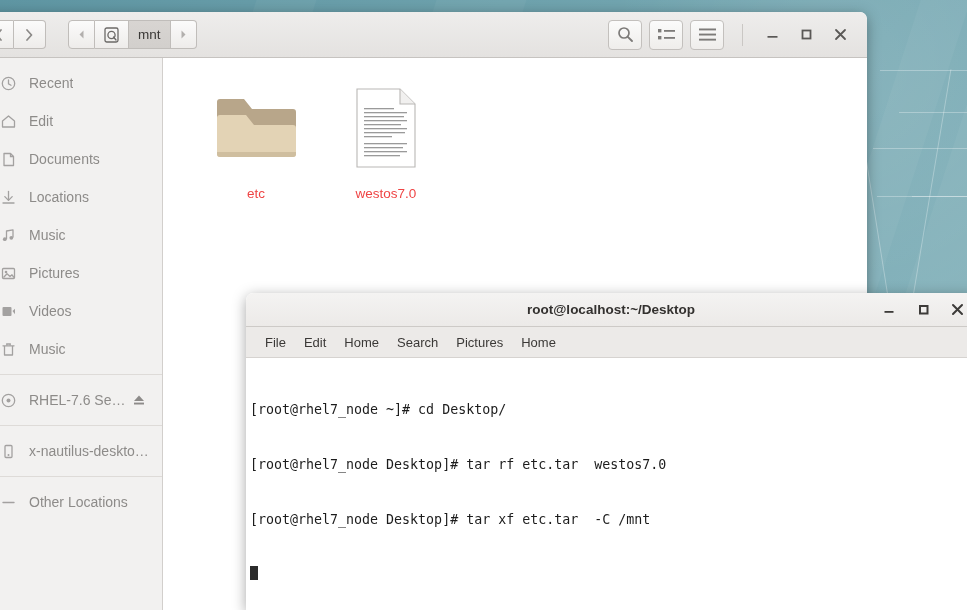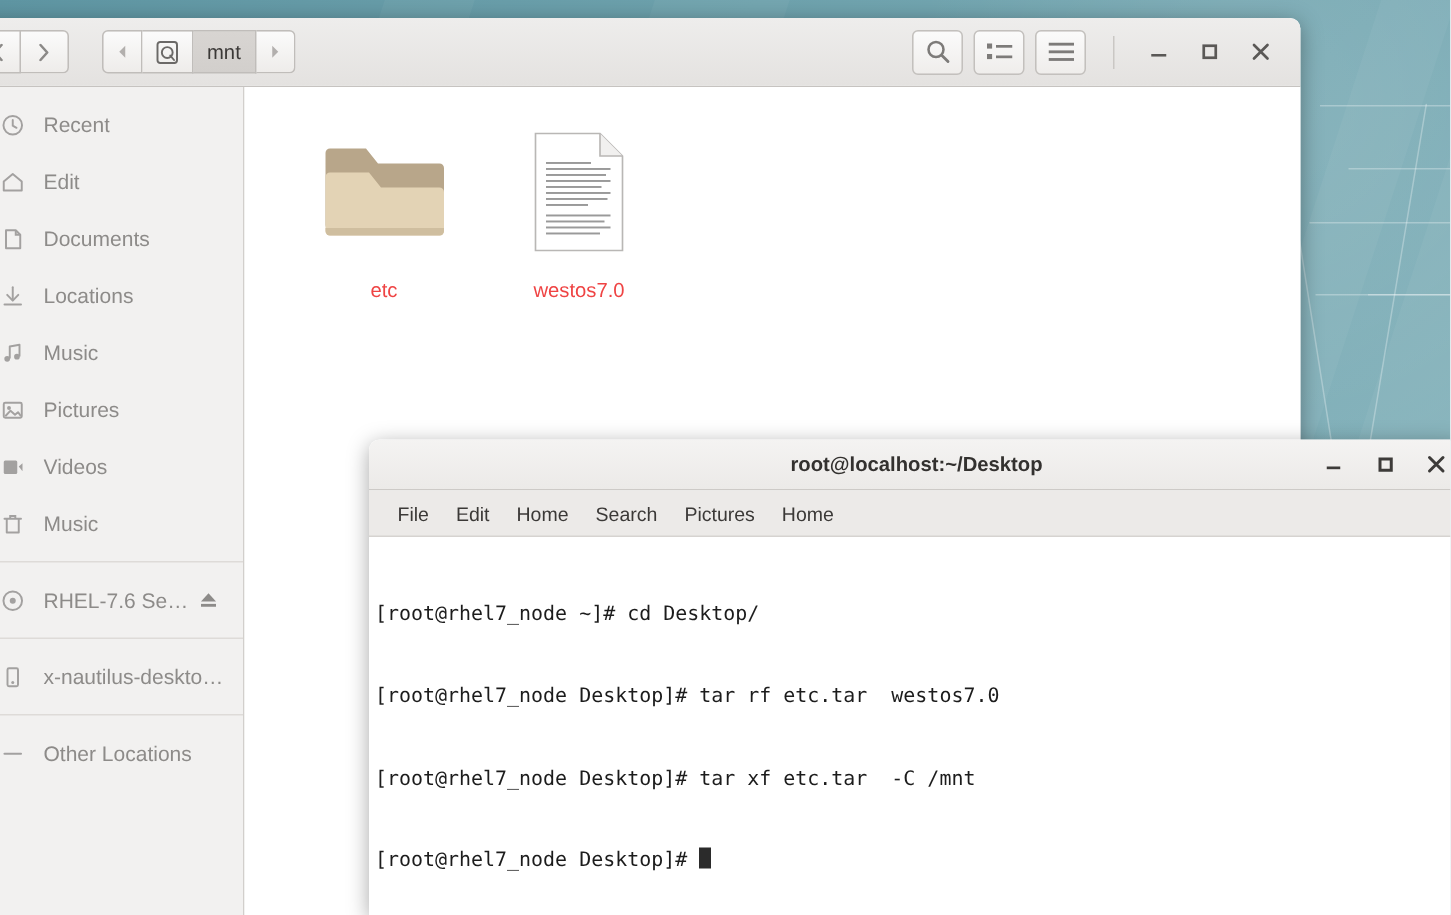--- a/index.html
+++ b/index.html
@@ -597,19 +597,19 @@
       <div class="menu-item">Home</div>
       <div class="menu-item">Search</div>
       <div class="menu-item">Pictures</div>
       <div class="menu-item">Home</div>
     </div>
 
     <div id="term-screen">
       <div class="term-line">[root@rhel7_node ~]# cd Desktop/</div>
       <div class="term-line">[root@rhel7_node Desktop]# tar rf etc.tar  westos7.0</div>
       <div class="term-line">[root@rhel7_node Desktop]# tar xf etc.tar  -C /mnt</div>
-      <div class="term-line"><span>[root@rhel7_node Desktop]# </span><span class="cursor"></span></div>
+      <div class="term-line"><span class="cursor"></span></div>
     </div>
   </div>
 
   <div id="watermark">https://blog.csdn.net/gctdut7d</div>
 
 </div>
 
 </body></html>

